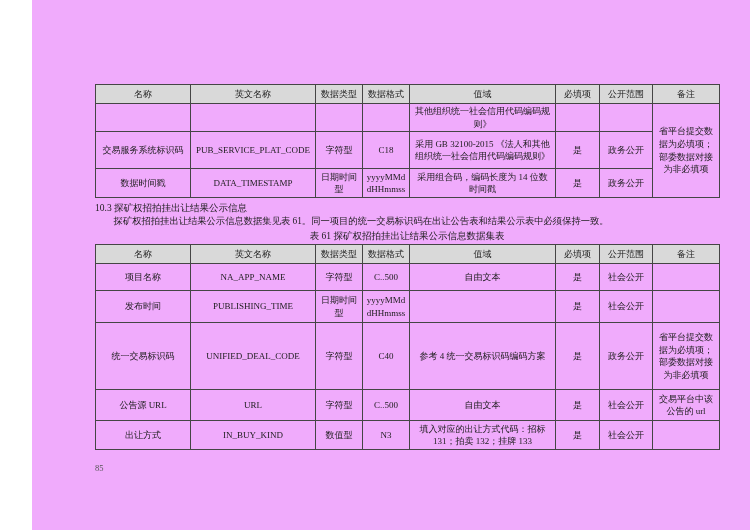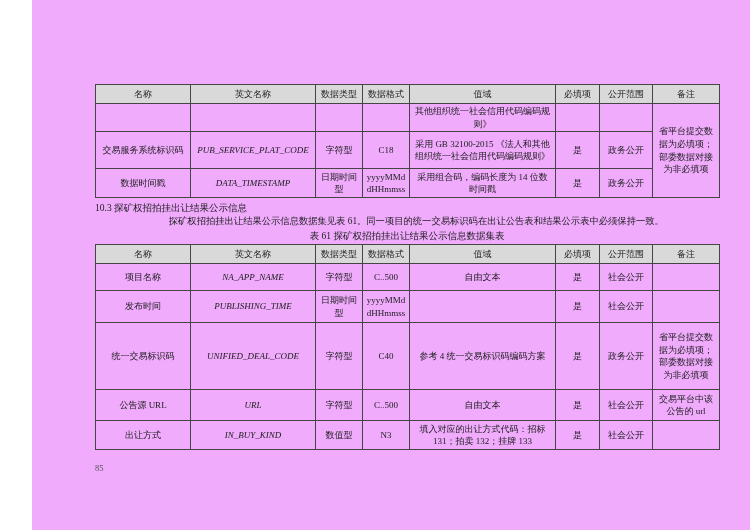--- a/index.html
+++ b/index.html
@@ -8,26 +8,26 @@
     font-family:"Liberation Serif","DejaVu Serif",serif;color:#1c1c1c;margin-left:32px;
   }
   .content{position:absolute;left:63px;top:84px;width:624px;}
   table.dict{width:624px;border-collapse:collapse;table-layout:fixed;}
   table.dict th, table.dict td{
     border:1px solid #454545;font-size:9px;line-height:1.4;padding:1px 3px;
     text-align:center;vertical-align:middle;font-weight:normal;overflow:hidden;
   }
   table.dict th{background:#d9d9d9;height:16px;}
   td.l{text-align:left;}
-  .en{font-size:7.5px;word-break:break-all;letter-spacing:0;font-style:italic;}
+  .en{font-size:7.5px;word-break:break-all;letter-spacing:0;}
   .fmt{font-size:8px;word-break:break-all;}
   tr.h34{height:21px;} tr.h37{height:37px;} tr.h29{height:29px;}
   tr.h27{height:27px;} tr.h32{height:32px;} tr.h67{height:67px;} tr.h31{height:31px;}
   .heading{margin-top:4px;font-size:9.5px;line-height:12px;}
-  .para{margin:1px 0 0 0;font-size:9.3px;line-height:13px;text-indent:2em;text-align:center;}
+  .para{margin:1px 0 0 0;font-size:9.3px;line-height:13px;text-indent:2em;}
   .caption{margin-top:2px;font-size:9.5px;line-height:12px;font-weight:normal;text-align:center;}
   .t2{margin-top:2px;}
   .pagenum{margin-top:13px;text-align:left;font-size:8.5px;color:#555;}
 </style>
 </head>
 <body>
 
 <div class="page">
   <div class="content">
 

